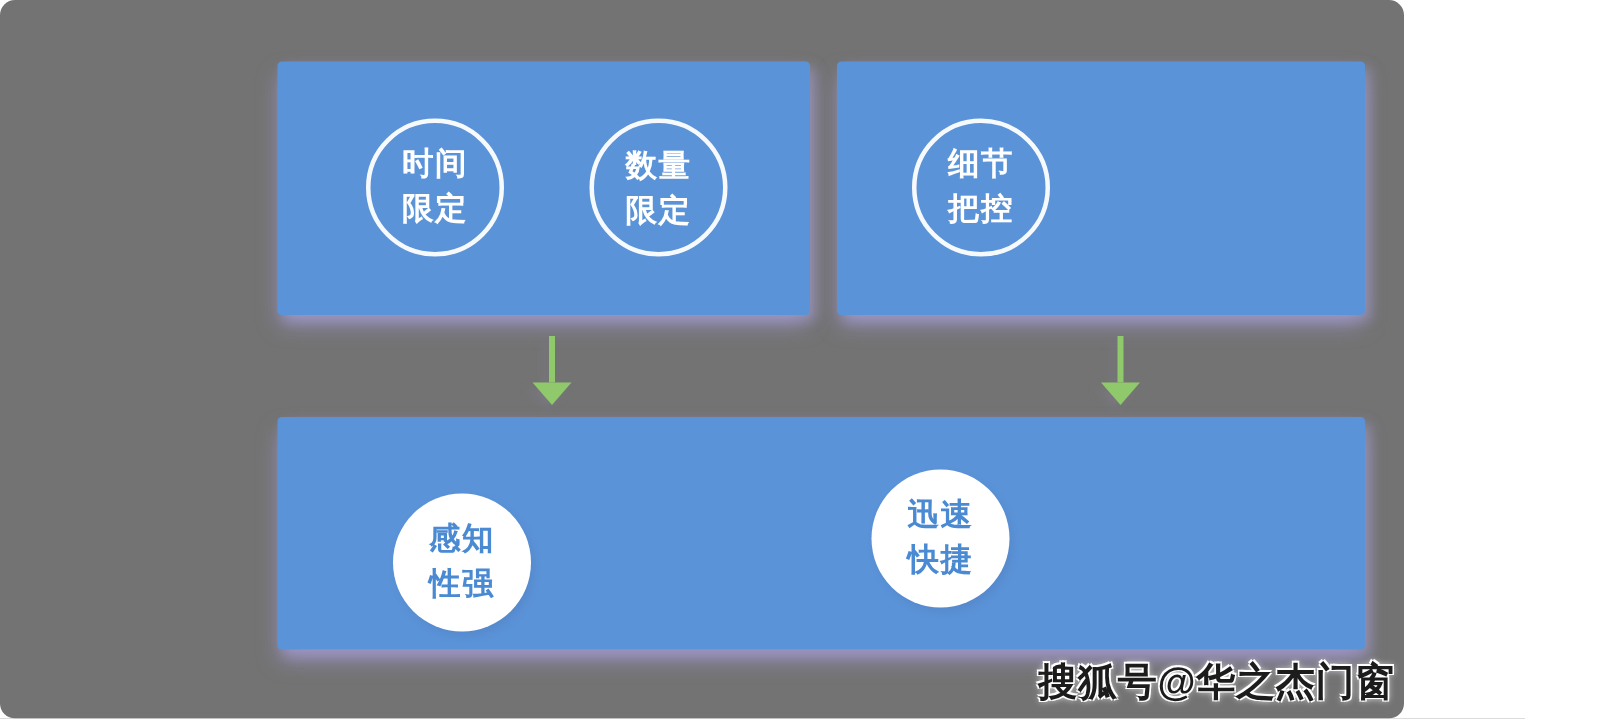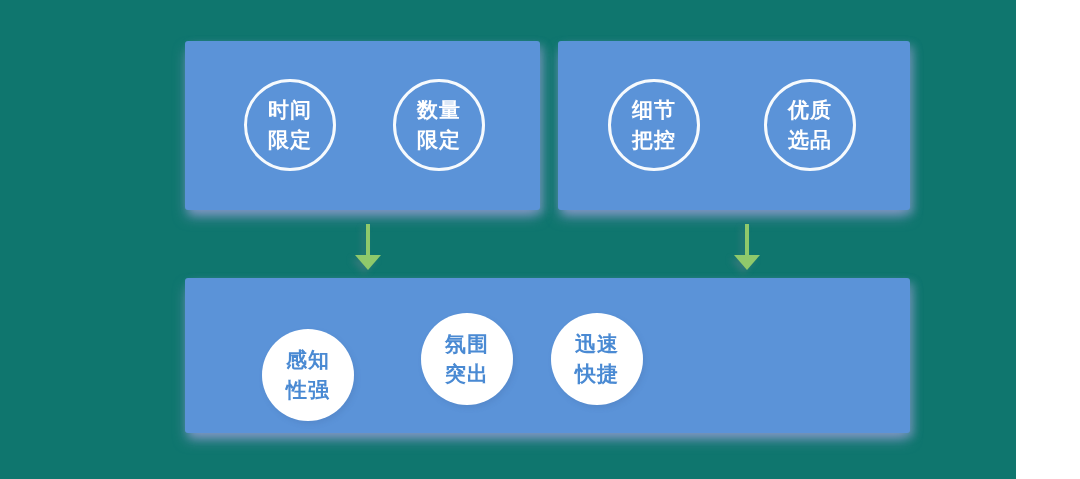--- a/index.html
+++ b/index.html
@@ -3,24 +3,25 @@
 <meta charset="utf-8">
 <style>
   html, body {
     margin: 0;
     padding: 0;
     background: #ffffff;
     font-family: "Liberation Sans", "DejaVu Sans", sans-serif;
   }
   .canvas {
     position: relative;
-    width: 1016px;
+    width: 936px;
     height: 479px;
-    background: #0f766e;
+    background: #737373;
     overflow: hidden;
+    border-radius: 10px;
   }
   .box {
     position: absolute;
     background: var(--box-blue, #5b93d8);
     border-radius: 3px;
     box-shadow: 0 8px 14px -2px rgba(172,162,232,0.60),
                 4px 4px 8px rgba(180,172,235,0.35);
   }
   .box-top-left  { left: 185px; top: 41px;  width: 355px; height: 169px; }
   .box-top-right { left: 558px; top: 41px;  width: 352px; height: 169px; }
@@ -53,21 +54,21 @@
     box-shadow: 2px 3px 5px rgba(70,110,170,0.25);
   }
   
   .c-time     { left: 244px; top: 79px; }
   .c-quantity { left: 393px; top: 79px; font-family: Liberation Serif, serif; }
   .c-detail   { left: 608px; top: 79px; }
   .c-quality  { left: 764px; top: 79px; }
   
   .c-perception { left: 262px; top: 329px; }
   .c-atmosphere { left: 421px; top: 313px; }
-  .c-speed      { left: 551px; top: 313px; }
+  .c-speed      { left: 581px; top: 313px; }
   .c-influence  { left: 742px; top: 313px; }
 
   .arrow {
     position: absolute;
     width: 26px;
     height: 46px;
     display: flex;
     flex-direction: column;
     align-items: center;
     filter: drop-shadow(-4px 4px 3px rgba(130,130,150,0.30));
@@ -121,41 +122,34 @@
   </div>
   <div class="circle outlined c-quantity">
     <span>数量</span>
     <span>限定</span>
   </div>
 
   <div class="circle outlined c-detail">
     <span>细节</span>
     <span>把控</span>
   </div>
-  <div class="circle outlined c-quality">
-    <span>优质</span>
-    <span>选品</span>
-  </div>
 
   <div class="arrow arrow-left">
     <div class="stem"></div>
     <div class="head"></div>
   </div>
   <div class="arrow arrow-right">
     <div class="stem"></div>
     <div class="head"></div>
   </div>
 
   <div class="circle solid c-perception">
     <span>感知</span>
     <span>性强</span>
   </div>
-  <div class="circle solid c-atmosphere">
-    <span>氛围</span>
-    <span>突出</span>
-  </div>
   <div class="circle solid c-speed">
     <span>迅速</span>
     <span>快捷</span>
   </div>
 
+  <div class="watermark">搜狐号@华之杰门窗</div>
 
 </div>
 
 </body></html>

